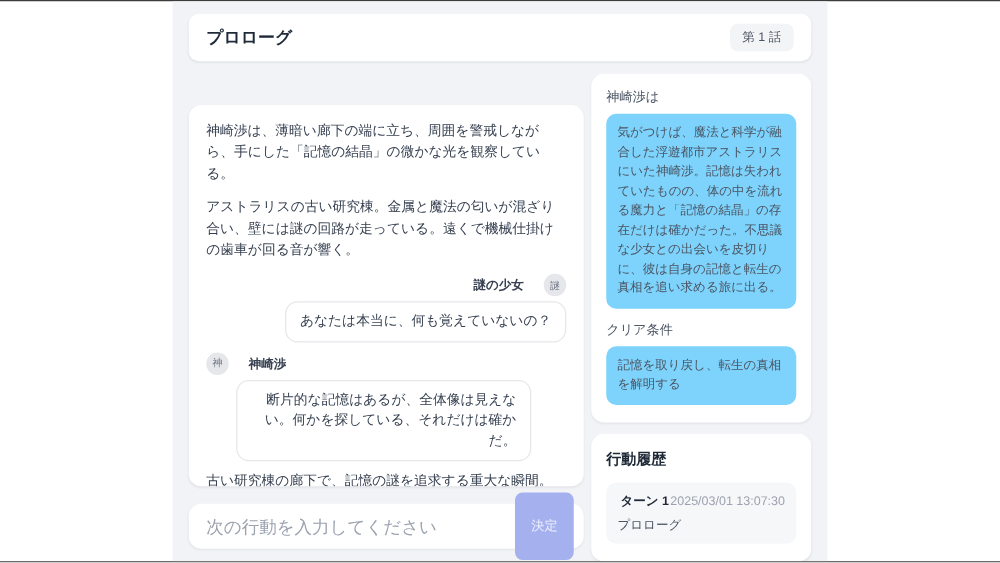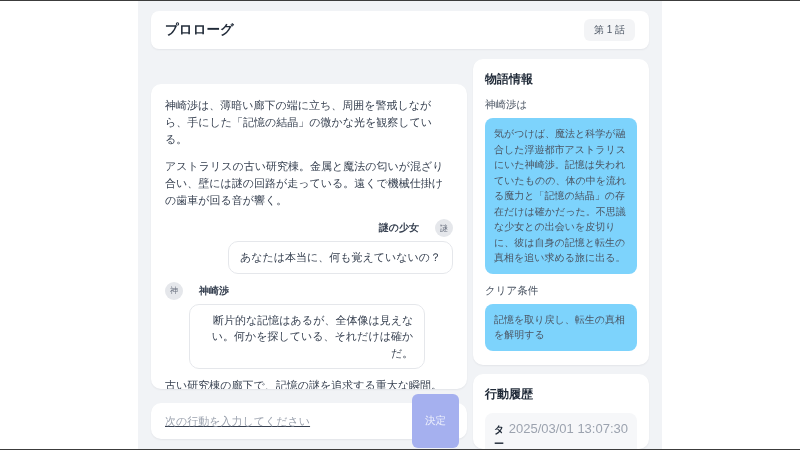--- a/index.html
+++ b/index.html
@@ -29,40 +29,40 @@
   .speaker-name { font-size:10px; font-weight:700; color:#374151; }
   .avatar { width:18px; height:18px; border-radius:50%; background:#e5e7eb; color:#6b7280;
             font-size:8px; display:flex; align-items:center; justify-content:center; flex:none; }
   .bubble { display:inline-block; max-width:82%; background:#fff; border:1px solid #e5e7eb; border-radius:10px;
             padding:7px 11px; font-size:11px; line-height:1.5; color:#374151; word-break:break-all; text-align:right; }
   .dlg.right { text-align:right; }
   .dlg.left .bubble { margin-left:24px; }
 
   
   .input-card { flex:none; height:36px; display:flex; align-items:center; padding:0 8px 0 14px; gap:8px; }
-  .action-input { flex:1; border:none; outline:none; font-size:11px; color:#374151; background:transparent;
-                  font-family:"Liberation Sans","DejaVu Sans",sans-serif;text-decoration:underline; }
+  .action-input { flex:1; border:none; outline:none; font-size:14px; color:#374151; background:transparent;
+                  font-family:"Liberation Sans","DejaVu Sans",sans-serif; }
   .action-input::placeholder { color:#9ca3af; }
   .submit-btn { flex:none; background:#a5b0ef; color:#eef0fc; border:none; border-radius:6px;
                 font-size:10.5px; padding:20px 13px; cursor:pointer; font-family:inherit; }
 
   
   .sidebar-col { flex:1; display:flex; flex-direction:column; gap:9px; min-height:0; margin-bottom:-10px; }
   .info-card { flex:none; padding:12px 12px 14px; }
   .side-title { font-size:12px; font-weight:700; color:#1f2937; margin-bottom:10px; }
   .side-sub { font-size:10.5px; color:#4b5563; margin-bottom:6px; }
   .side-box { background:#7dd3fc; border-radius:8px; padding:8px 9px; font-size:10px; line-height:1.55;
               color:#4b5563; word-break:break-all; }
   .clear-label { margin-top:10px; }
 
   .history-card { flex:1; padding:12px; min-height:0; }
   .history-entry { background:#f6f7f9; border-radius:8px; padding:8px 9px; }
   .entry-top { display:flex; align-items:baseline; justify-content:flex-end; gap:1px; margin-bottom:5px; }
   .turn-label { font-size:10px; font-weight:700; color:#1f2937; }
-  .timestamp { font-size:13px; color:#9ca3af; white-space:nowrap; }
+  .timestamp { font-size:10px; color:#9ca3af; white-space:nowrap; }
   .entry-title { font-size:10px; color:#4b5563; }
 </style>
 </head>
 <body>
 
 <div class="screen">
   <div class="app">
 
     <div class="card header-card">
       <div class="page-title">プロローグ</div>
@@ -99,21 +99,20 @@
 
         <div class="card input-card">
           <input class="action-input" type="text" placeholder="次の行動を入力してください" style="">
           <button class="submit-btn">決定</button>
         </div>
       </div>
 
       <div class="sidebar-col">
 
         <div class="card info-card">
-          <div class="side-title">物語情報</div>
           <div class="side-sub">神崎渉は</div>
           <div class="side-box">気がつけば、魔法と科学が融合した浮遊都市アストラリスにいた神崎渉。記憶は失われていたものの、体の中を流れる魔力と「記憶の結晶」の存在だけは確かだった。不思議な少女との出会いを皮切りに、彼は自身の記憶と転生の真相を追い求める旅に出る。</div>
           <div class="side-sub clear-label">クリア条件</div>
           <div class="side-box">記憶を取り戻し、転生の真相を解明する</div>
         </div>
 
         <div class="card history-card">
           <div class="side-title">行動履歴</div>
           <div class="history-entry">
             <div class="entry-top">

